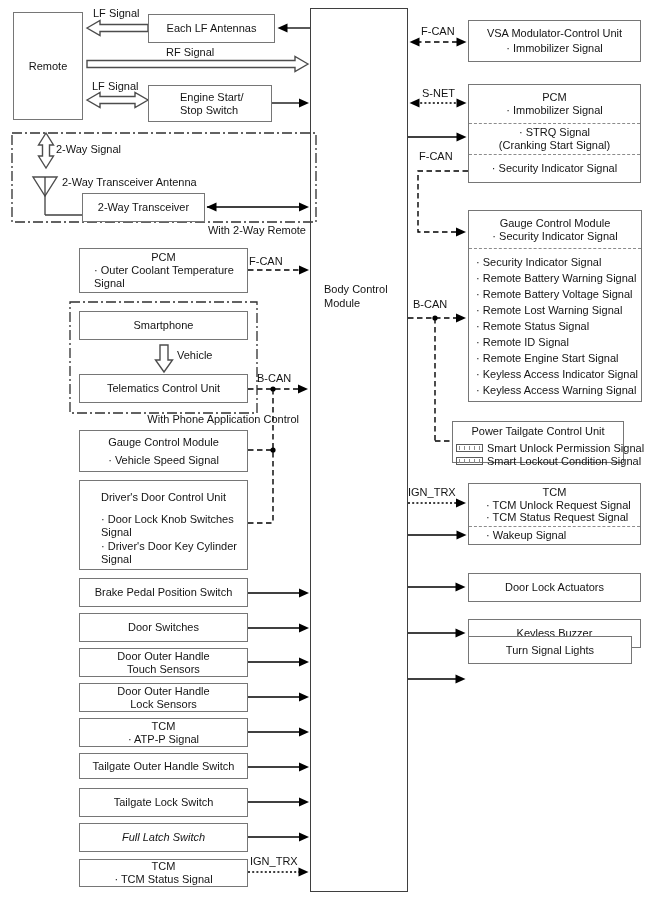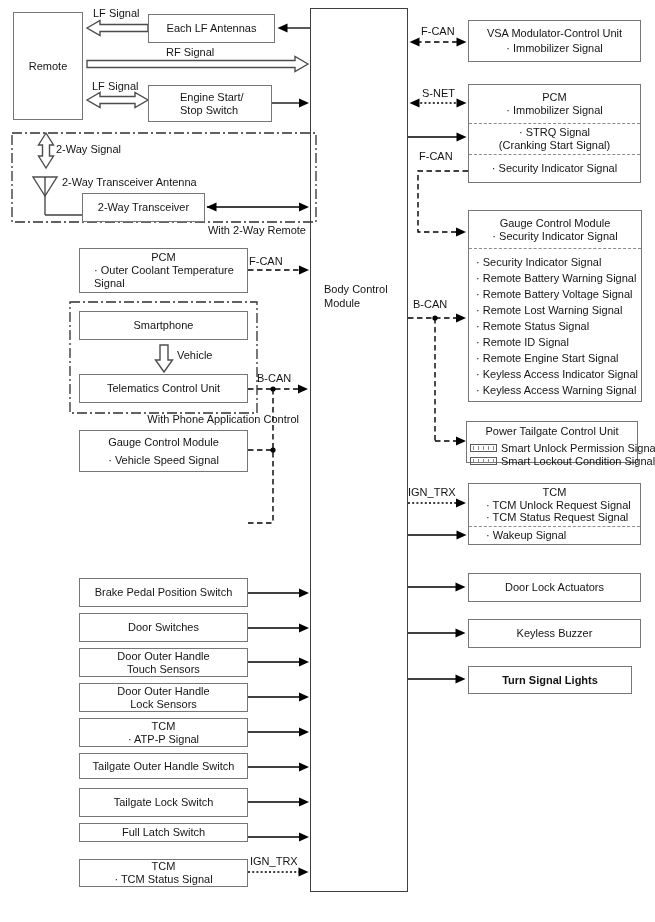--- a/index.html
+++ b/index.html
@@ -161,20 +161,25 @@
 
   <div class="bx" style="left:79px;top:374px;width:169px;height:29px;">
     <div>Telematics Control Unit</div>
   </div>
 
   <div class="bx" style="left:79px;top:430px;width:169px;height:42px;">
     <div class="ttl">Gauge Control Module</div>
     <div class="ttl" style="margin-top:5px;">· Vehicle Speed Signal</div>
   </div>
 
+  <div class="bx" style="left:79px;top:480px;width:169px;height:90px;justify-content:flex-start;padding-top:10px;">
+    <div class="ttl">Driver's Door Control Unit</div>
+    <div class="sig" style="padding:0 4px 0 21px;margin-top:9px;">· Door Lock Knob Switches Signal</div>
+    <div class="sig" style="padding:0 4px 0 21px;margin-top:1px;">· Driver's Door Key Cylinder Signal</div>
+  </div>
 
   <div class="bx" style="left:79px;top:578px;width:169px;height:29px;">
     <div>Brake Pedal Position Switch</div>
   </div>
 
   <div class="bx" style="left:79px;top:613px;width:169px;height:29px;">
     <div>Door Switches</div>
   </div>
 
   <div class="bx" style="left:79px;top:648px;width:169px;height:29px;">
@@ -193,21 +198,21 @@
   </div>
 
   <div class="bx" style="left:79px;top:753px;width:169px;height:26px;">
     <div>Tailgate Outer Handle Switch</div>
   </div>
 
   <div class="bx" style="left:79px;top:788px;width:169px;height:29px;">
     <div>Tailgate Lock Switch</div>
   </div>
 
-  <div class="bx" style="left:79px;top:823px;width:169px;height:19px;">
+  <div class="bx" style="left:79px;top:823px;width:169px;height:29px;font-style:italic;">
     <div>Full Latch Switch</div>
   </div>
 
   <div class="bx" style="left:79px;top:859px;width:169px;height:28px;">
     <div>TCM</div>
     <div>· TCM Status Signal</div>
   </div>
 
   <div class="bx" style="left:468px;top:20px;width:173px;height:42px;">
     <div class="ttl">VSA Modulator-Control Unit</div>
@@ -239,21 +244,21 @@
       <div>· Remote Battery Voltage Signal</div>
       <div>· Remote Lost Warning Signal</div>
       <div>· Remote Status Signal</div>
       <div>· Remote ID Signal</div>
       <div>· Remote Engine Start Signal</div>
       <div>· Keyless Access Indicator Signal</div>
       <div>· Keyless Access Warning Signal</div>
     </div>
   </div>
 
-  <div class="bx" style="left:466px;top:421px;width:172px;height:42px;overflow:visible;justify-content:flex-start;padding-top:3px;">
+  <div class="bx" style="left:452px;top:421px;width:172px;height:42px;overflow:visible;justify-content:flex-start;padding-top:3px;">
     <div class="ttl">Power Tailgate Control Unit</div>
     <div class="tagrow" style="margin-top:4px;">
       <span class="tagicon"></span>
       <span>Smart Unlock Permission Signal</span>
     </div>
     <div class="tagrow" style="margin-top:1px;">
       <span class="tagicon"></span>
       <span>Smart Lockout Condition Signal</span>
     </div>
   </div>
@@ -270,21 +275,21 @@
   </div>
 
   <div class="bx" style="left:468px;top:573px;width:173px;height:29px;">
     <div>Door Lock Actuators</div>
   </div>
 
   <div class="bx" style="left:468px;top:619px;width:173px;height:29px;">
     <div>Keyless Buzzer</div>
   </div>
 
-  <div class="bx" style="left:468px;top:666px;width:164px;height:28px;font-weight:bold;">
+  <div class="bx" style="left:468px;top:636px;width:164px;height:28px;">
     <div>Turn Signal Lights</div>
   </div>
 
   <div class="lbl" style="left:93px;top:7px;">LF Signal</div>
   <div class="lbl" style="left:166px;top:46px;">RF Signal</div>
   <div class="lbl" style="left:92px;top:80px;">LF Signal</div>
   <div class="lbl" style="left:56px;top:143px;">2-Way Signal</div>
   <div class="lbl" style="left:62px;top:176px;">2-Way Transceiver Antenna</div>
   <div class="lbl right" style="left:179px;top:224px;width:127px;">With 2-Way Remote</div>
   <div class="lbl" style="left:249px;top:255px;">F-CAN</div>

